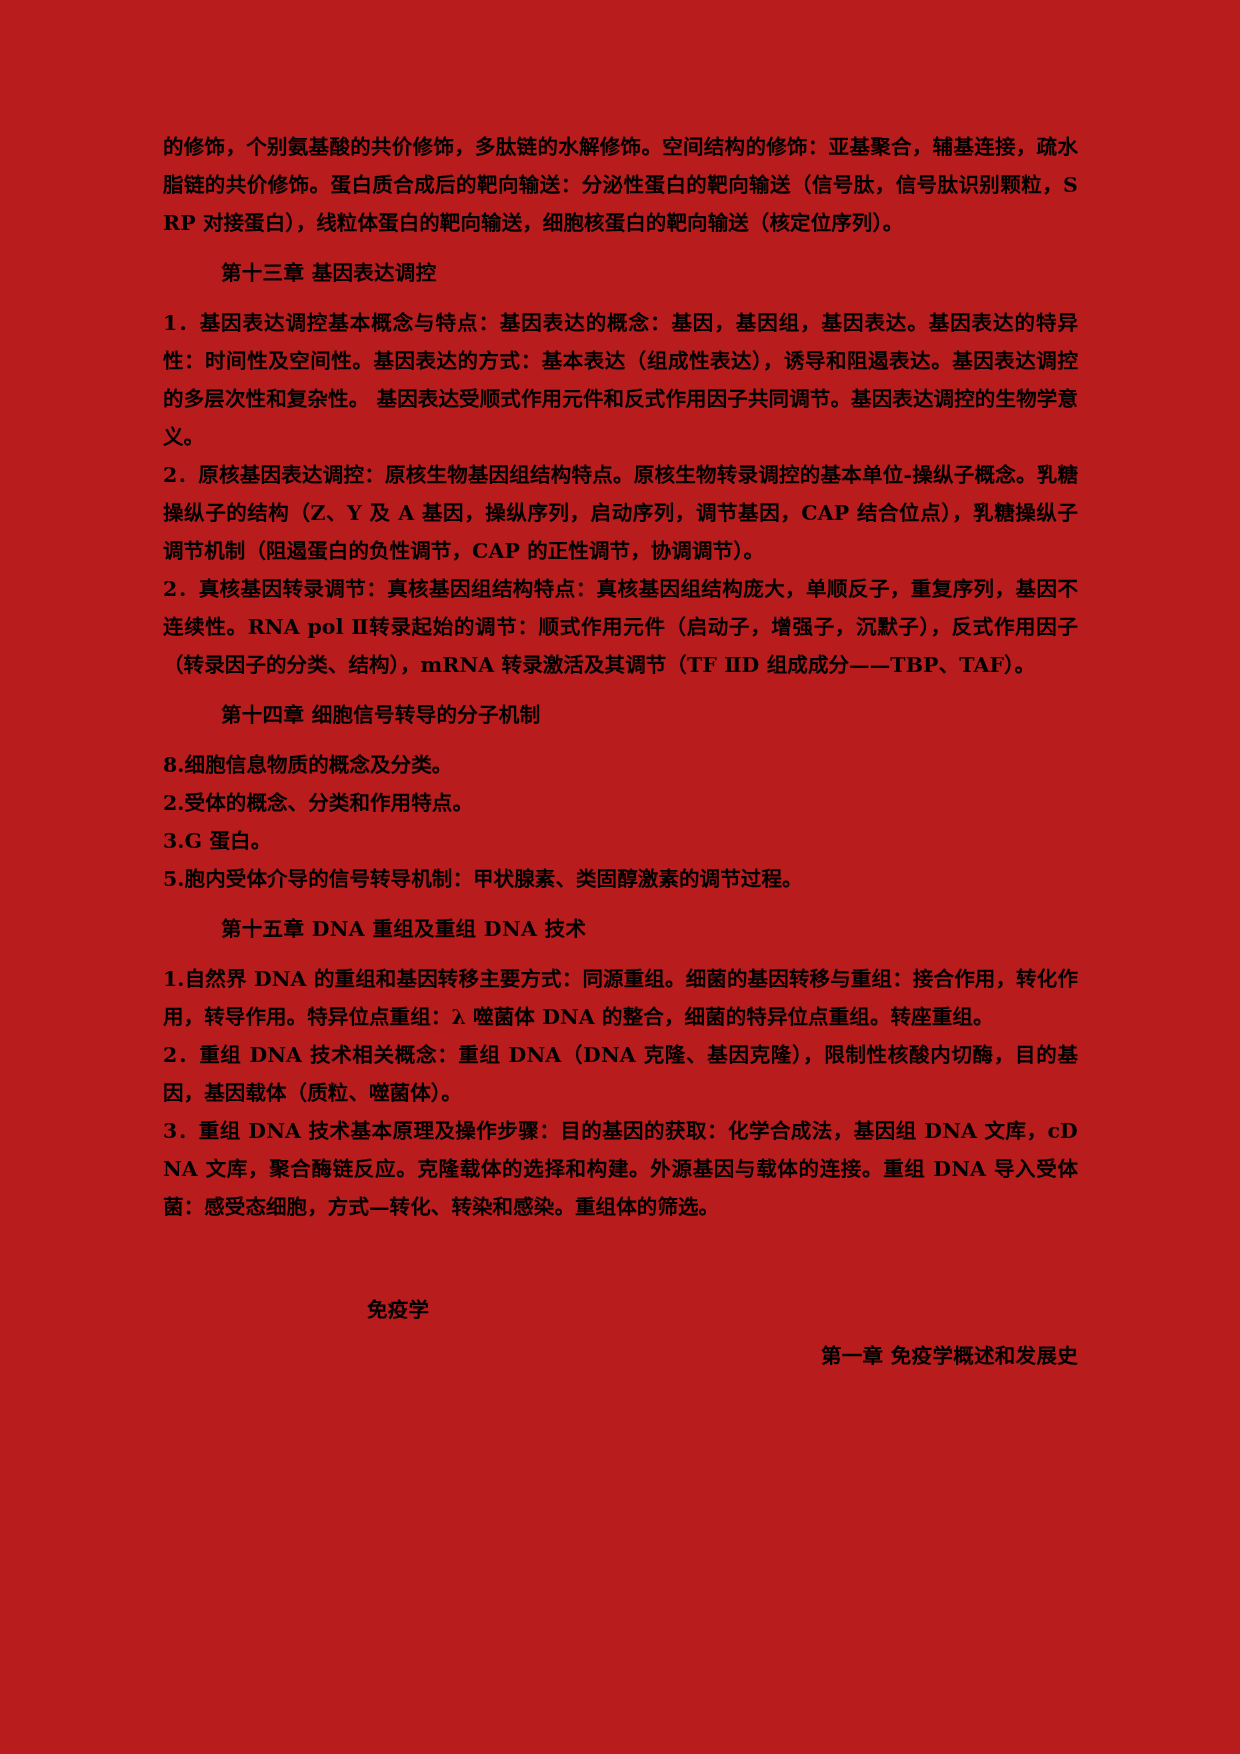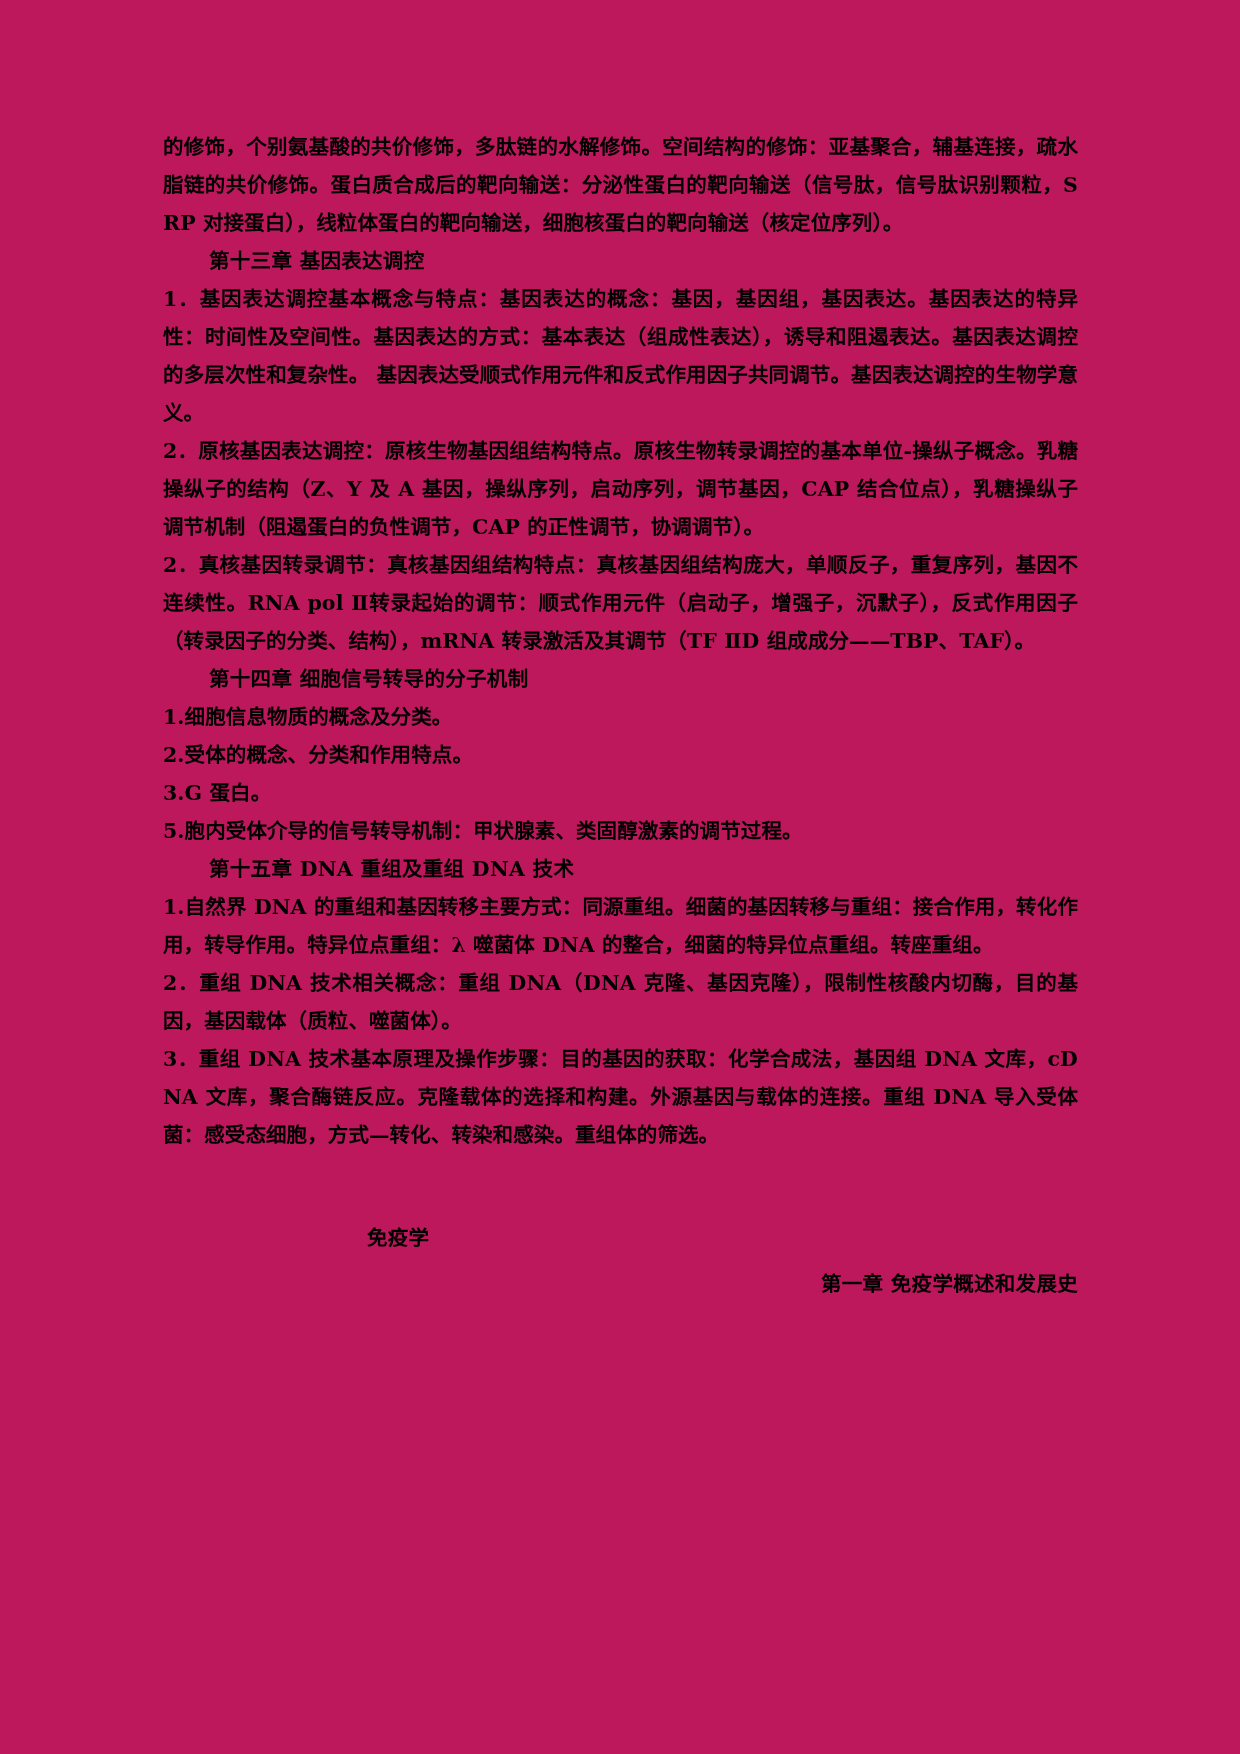--- a/index.html
+++ b/index.html
@@ -7,21 +7,21 @@
     margin: 0;
     padding: 0;
     background: #ffffff;
   }
 
   .page {
     position: relative;
     width: 1240px;
     height: 1754px;
     margin: 0 auto;
-    background: #be185d;
+    background: #b91c1c;
     box-sizing: border-box;
     overflow: hidden;
   }
 
   .content {
     position: absolute;
     left: 163px;
     top: 128px;
     width: 915px;
   }
@@ -45,21 +45,21 @@
     text-align-last: left;
   }
 
   
   .chapter {
     font-family: "DejaVu Serif", "Liberation Serif", serif;
     font-size: 20.5px;
     line-height: 38px;
     font-weight: 900;
     color: #000000;
-    margin: 0;
+    margin: 12px;
     padding-left: 46px;
     letter-spacing: 0.3px;
     white-space: nowrap;
   }
 
   
   .section-title {
     font-family: "DejaVu Serif", "Liberation Serif", serif;
     font-size: 20.5px;
     line-height: 38px;
@@ -103,21 +103,21 @@
     <h2 class="chapter">第十三章  基因表达调控</h2>
 
     <p class="para">1．基因表达调控基本概念与特点：基因表达的概念：基因，基因组，基因表达。基因表达的特异性：时间性及空间性。基因表达的方式：基本表达（组成性表达），诱导和阻遏表达。基因表达调控的多层次性和复杂性。 基因表达受顺式作用元件和反式作用因子共同调节。基因表达调控的生物学意义。</p>
 
     <p class="para">2．原核基因表达调控：原核生物基因组结构特点。原核生物转录调控的基本单位-操纵子概念。乳糖操纵子的结构（Z、Y 及 A 基因，操纵序列，启动序列，调节基因，CAP 结合位点），乳糖操纵子调节机制（阻遏蛋白的负性调节，CAP 的正性调节，协调调节）。</p>
 
     <p class="para">2．真核基因转录调节：真核基因组结构特点：真核基因组结构庞大，单顺反子，重复序列，基因不连续性。RNA pol Ⅱ转录起始的调节：顺式作用元件（启动子，增强子，沉默子），反式作用因子（转录因子的分类、结构），mRNA 转录激活及其调节（TF ⅡD 组成成分——TBP、TAF）。</p>
 
     <h2 class="chapter">第十四章   细胞信号转导的分子机制</h2>
 
-    <p class="para nojustify-last">1.细胞信息物质的概念及分类。</p>
+    <p class="para nojustify-last">8.细胞信息物质的概念及分类。</p>
 
     <p class="para nojustify-last">2.受体的概念、分类和作用特点。</p>
 
     <p class="para nojustify-last">3.G 蛋白。</p>
 
 
     <p class="para nojustify-last">5.胞内受体介导的信号转导机制：甲状腺素、类固醇激素的调节过程。</p>
 
     <h2 class="chapter">第十五章 DNA 重组及重组 DNA 技术</h2>
 

